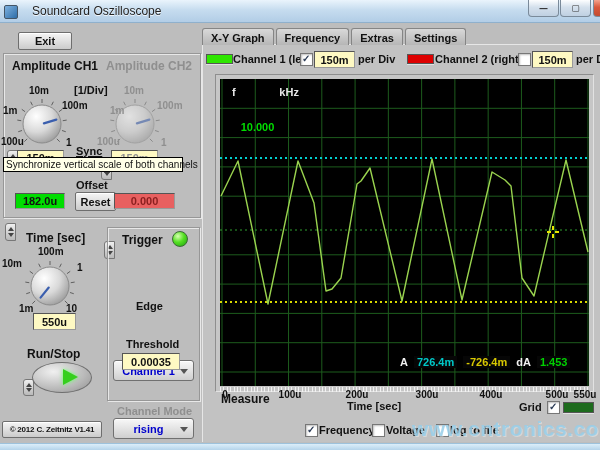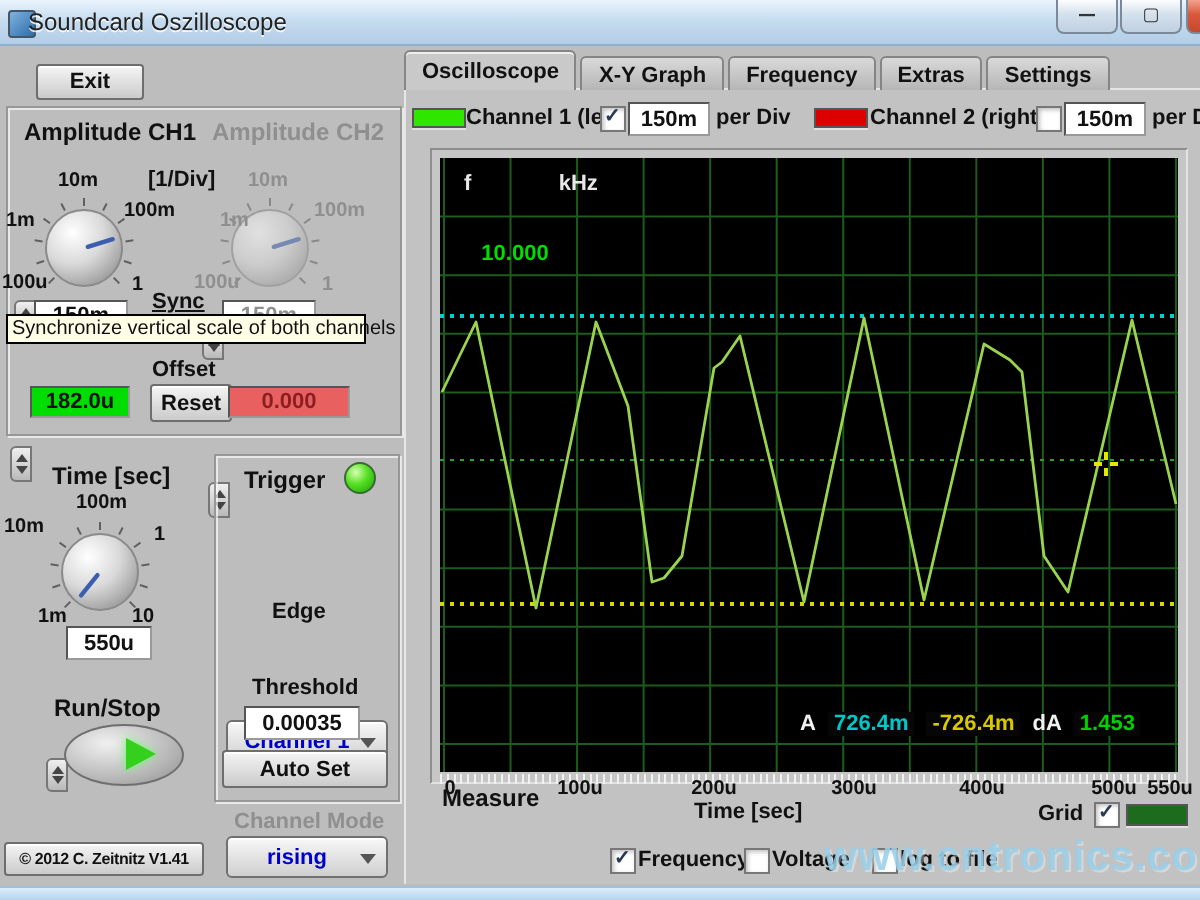--- a/index.html
+++ b/index.html
@@ -6,37 +6,37 @@
   #window{position:relative;width:600px;height:450px;overflow:hidden;
     font-family:"Liberation Sans",sans-serif;background:#bdbdbd;}
   .abs{position:absolute;}
   .lbl{font:bold 11px "Liberation Sans",sans-serif;color:#111;white-space:nowrap;}
   .lbl12{font:bold 12px "Liberation Sans",sans-serif;color:#111;white-space:nowrap;}
   .tick{font:bold 10px "Liberation Sans",sans-serif;color:#111;white-space:nowrap;}
   .dis{color:#8f8f8f !important;}
   
   #titlebar{left:0;top:0;width:600px;height:22px;
     background:linear-gradient(#eaf4fc,#c6dcef 45%,#b2cde6);border-bottom:1px solid #8fb0cc;}
-  #title-text{left:14px;top:4px;font:12px "Liberation Sans",sans-serif;color:#222;
+  #title-text{left:32px;top:4px;font:12px "Liberation Sans",sans-serif;color:#222;
     text-shadow:0 1px 0 rgba(255,255,255,.8);}
   #app-icon{left:4px;top:5px;width:12px;height:12px;border-radius:2px;
     background:linear-gradient(135deg,#7fb2e0,#2d6da8);border:1px solid #456;}
   .winbtn{top:0;width:29px;height:16px;border:1px solid #7a8a9a;border-top:none;
     border-radius:0 0 4px 4px;background:linear-gradient(#fdfeff,#d4e0ec 45%,#bfd0e2);
     display:flex;align-items:center;justify-content:center;font:bold 9px "DejaVu Sans",sans-serif;color:#333;}
   #btn-close{background:linear-gradient(#f2a38e,#d9583c 45%,#c24a30);color:#fff;width:40px;}
   
   #bottom-border{left:0;top:443px;width:600px;height:7px;
     background:linear-gradient(#dceefa,#aed0e8);border-top:1px solid #9dc2dc;}
   
   .btn{background:linear-gradient(#f5f5f5,#cbcbcb);border:1px solid #6e6e6e;border-radius:2px;
     box-shadow:inset 0 1px 0 #fff;display:flex;align-items:center;justify-content:center;
     font:bold 11px "Liberation Sans",sans-serif;color:#111;cursor:default;}
   .frame{border:1px solid #979797;box-shadow:inset 1px 1px 0 rgba(255,255,255,.65),1px 1px 0 rgba(255,255,255,.65);}
-  .field{background:#ffffff;border:1px solid #555;border-right-color:#999;border-bottom-color:#999;
+  .field{background:#fef9c3;border:1px solid #555;border-right-color:#999;border-bottom-color:#999;
     display:flex;align-items:center;justify-content:center;
     font:bold 11px "Liberation Sans",sans-serif;color:#111;}
   .spin{background:linear-gradient(#efefef,#b9b9b9);border:1px solid #777;border-radius:3px 0 0 3px;position:relative;}
   .spin::before{content:"";position:absolute;left:2px;top:3px;border-left:3px solid transparent;
     border-right:3px solid transparent;border-bottom:4px solid #444;}
   .spin::after{content:"";position:absolute;left:2px;bottom:3px;border-left:3px solid transparent;
     border-right:3px solid transparent;border-top:4px solid #444;}
   .dd{background:linear-gradient(#f8f8f8,#cfcfcf);border:1px solid #707070;border-radius:3px;
     box-shadow:inset 0 1px 0 #fff;display:flex;align-items:center;justify-content:center;position:relative;}
   .dd .dd-text{font:bold 11px "Liberation Sans",sans-serif;margin-right:10px;}
@@ -217,33 +217,29 @@
     <span class="dd-arrow"></span>
   </div>
   <div class="abs lbl" style="left:136px;top:300px;">Edge</div>
   <div class="abs dd" style="left:113px;top:314px;width:79px;height:19px;">
     <span class="dd-text" style="color:#0000cc;">rising</span>
     <span class="dd-arrow"></span>
   </div>
   <div class="abs lbl" style="left:126px;top:338px;">Threshold</div>
 
   <div class="abs field" style="left:122px;top:353px;width:56px;height:15px;">0.00035</div>
-  <div class="abs btn" style="left:111px;top:375px;width:81px;height:17px;">
-    <span>Auto Set</span>
-  </div>
 
   <div class="abs lbl dis" style="left:117px;top:405px;">Channel Mode</div>
 
   <div class="abs btn" id="copyright-bar">
     <span>© 2012  C. Zeitnitz V1.41</span>
   </div>
 
   <div class="abs" id="tabpage"></div>
   <div class="abs" id="tabbar">
-      <div class="tab active">Oscilloscope</div>
       <div class="tab">X-Y Graph</div>
       <div class="tab">Frequency</div>
       <div class="tab">Extras</div>
       <div class="tab">Settings</div>
     </div>
 
   <div class="abs swatch" style="left:206px;top:54px;width:25px;height:8px;background:#2ee600;"></div>
   <div class="abs lbl" style="left:233px;top:53px;">Channel 1 (left)</div>
   <div class="abs cb checked" style="left:300px;top:53px;"></div>
   <div class="abs field" style="left:314px;top:51px;width:39px;height:15px;">150m</div>

